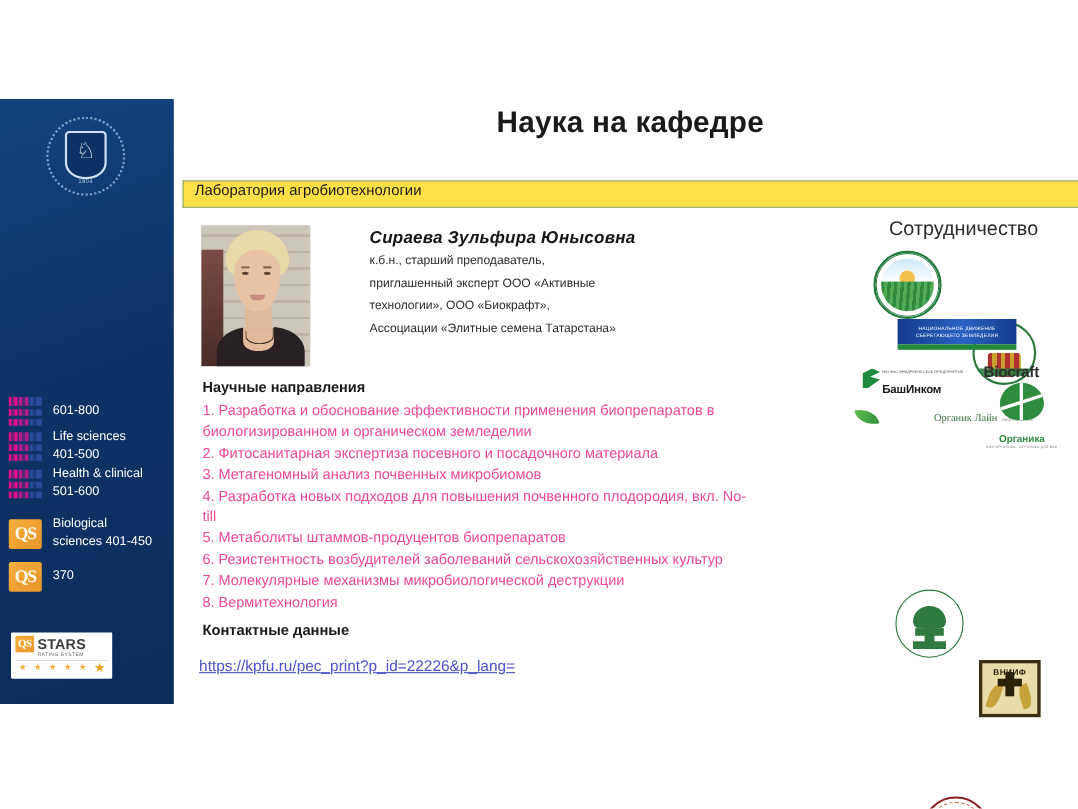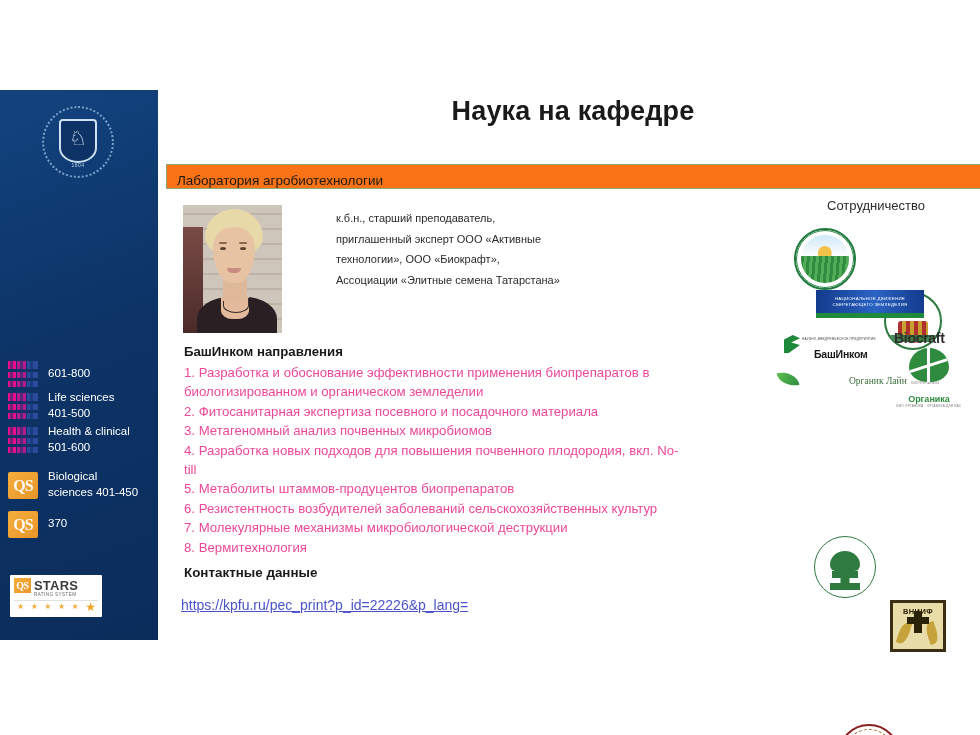--- a/index.html
+++ b/index.html
@@ -211,27 +211,27 @@
     color: #1a1a1a;
     letter-spacing: .2px;
   }
 
   .lab-banner {
     position: absolute;
     left: 166px;
     top: 164px;
     width: 814px;
     height: 25px;
-    background: #f97316;
+    background: #fde047;
     border-top: 1px solid #8aaa7a;
     border-bottom: 1px solid #8aaa7a;
     border-left: 1px solid #8aaa7a;
     box-sizing: border-box;
     display: flex;
-    align-items: flex-end;
+    align-items: flex-start;
   }
   .lab-banner .lab-text {
     font-size: 13.5px;
     color: #1a1a1a;
     padding-left: 10px;
   }
 
   
   .portrait {
     position: absolute;
@@ -363,21 +363,21 @@
     left: 772px;
     top: 198px;
     width: 208px;
     height: 340px;
   }
   .partners-title {
     position: absolute;
     left: 0; top: 0;
     width: 208px;
     text-align: center;
-    font-size: 13px;
+    font-size: 18px;
     color: #2b2b2b;
   }
 
   .logo-abs { position: absolute; }
 
   
   .emblem-circle {
     border-radius: 50%;
     border: 2px solid #1f7a3d;
     background: #ffffff;
@@ -437,21 +437,20 @@
   .bashinkom .leafmark {
     width: 16px; height: 18px;
     background: #1f8a3c;
     clip-path: polygon(0 100%, 0 25%, 55% 0, 100% 18%, 45% 42%, 100% 55%, 30% 100%);
   }
   .bashinkom .bi-txt {
     font-size: 10.5px;
     font-weight: bold;
     color: #1a1a1a;
     letter-spacing: -.2px;
-    margin-left: 12px;
   }
   .bashinkom .bi-sub {
     font-size: 3.2px;
     color: #444;
     letter-spacing: .2px;
   }
 
   .biocraft-txt {
     font-size: 14px;
     font-weight: bold;
@@ -706,27 +705,28 @@
     <div class="hair"></div>
     <div class="face"></div>
     <div class="browL"></div>
     <div class="browR"></div>
     <div class="eyeL"></div>
     <div class="eyeR"></div>
     <div class="mouth"></div>
   </div>
 
   <div class="person-block">
+    <div class="person-name">Сираева Зульфира Юнысовна</div>
     <div class="person-role">к.б.н., старший преподаватель,
 приглашенный эксперт ООО «Активные
 технологии», ООО «Биокрафт»,
 Ассоциации «Элитные семена Татарстана»</div>
   </div>
 
-  <div class="dir-heading">БашИнком направления</div>
+  <div class="dir-heading">Научные направления</div>
   <div class="dir-list">
     <div class="dir-item">1. Разработка и обоснование эффективности применения биопрепаратов в
 биологизированном и органическом земледелии</div>
     <div class="dir-item">2. Фитосанитарная экспертиза посевного и посадочного материала</div>
     <div class="dir-item">3. Метагеномный анализ почвенных микробиомов</div>
     <div class="dir-item">4. Разработка новых подходов для повышения почвенного плодородия, вкл. No-
 till</div>
     <div class="dir-item">5. Метаболиты штаммов-продуцентов биопрепаратов</div>
     <div class="dir-item">6. Резистентность возбудителей заболеваний сельскохозяйственных культур</div>
     <div class="dir-item">7. Молекулярные механизмы микробиологической деструкции</div>

